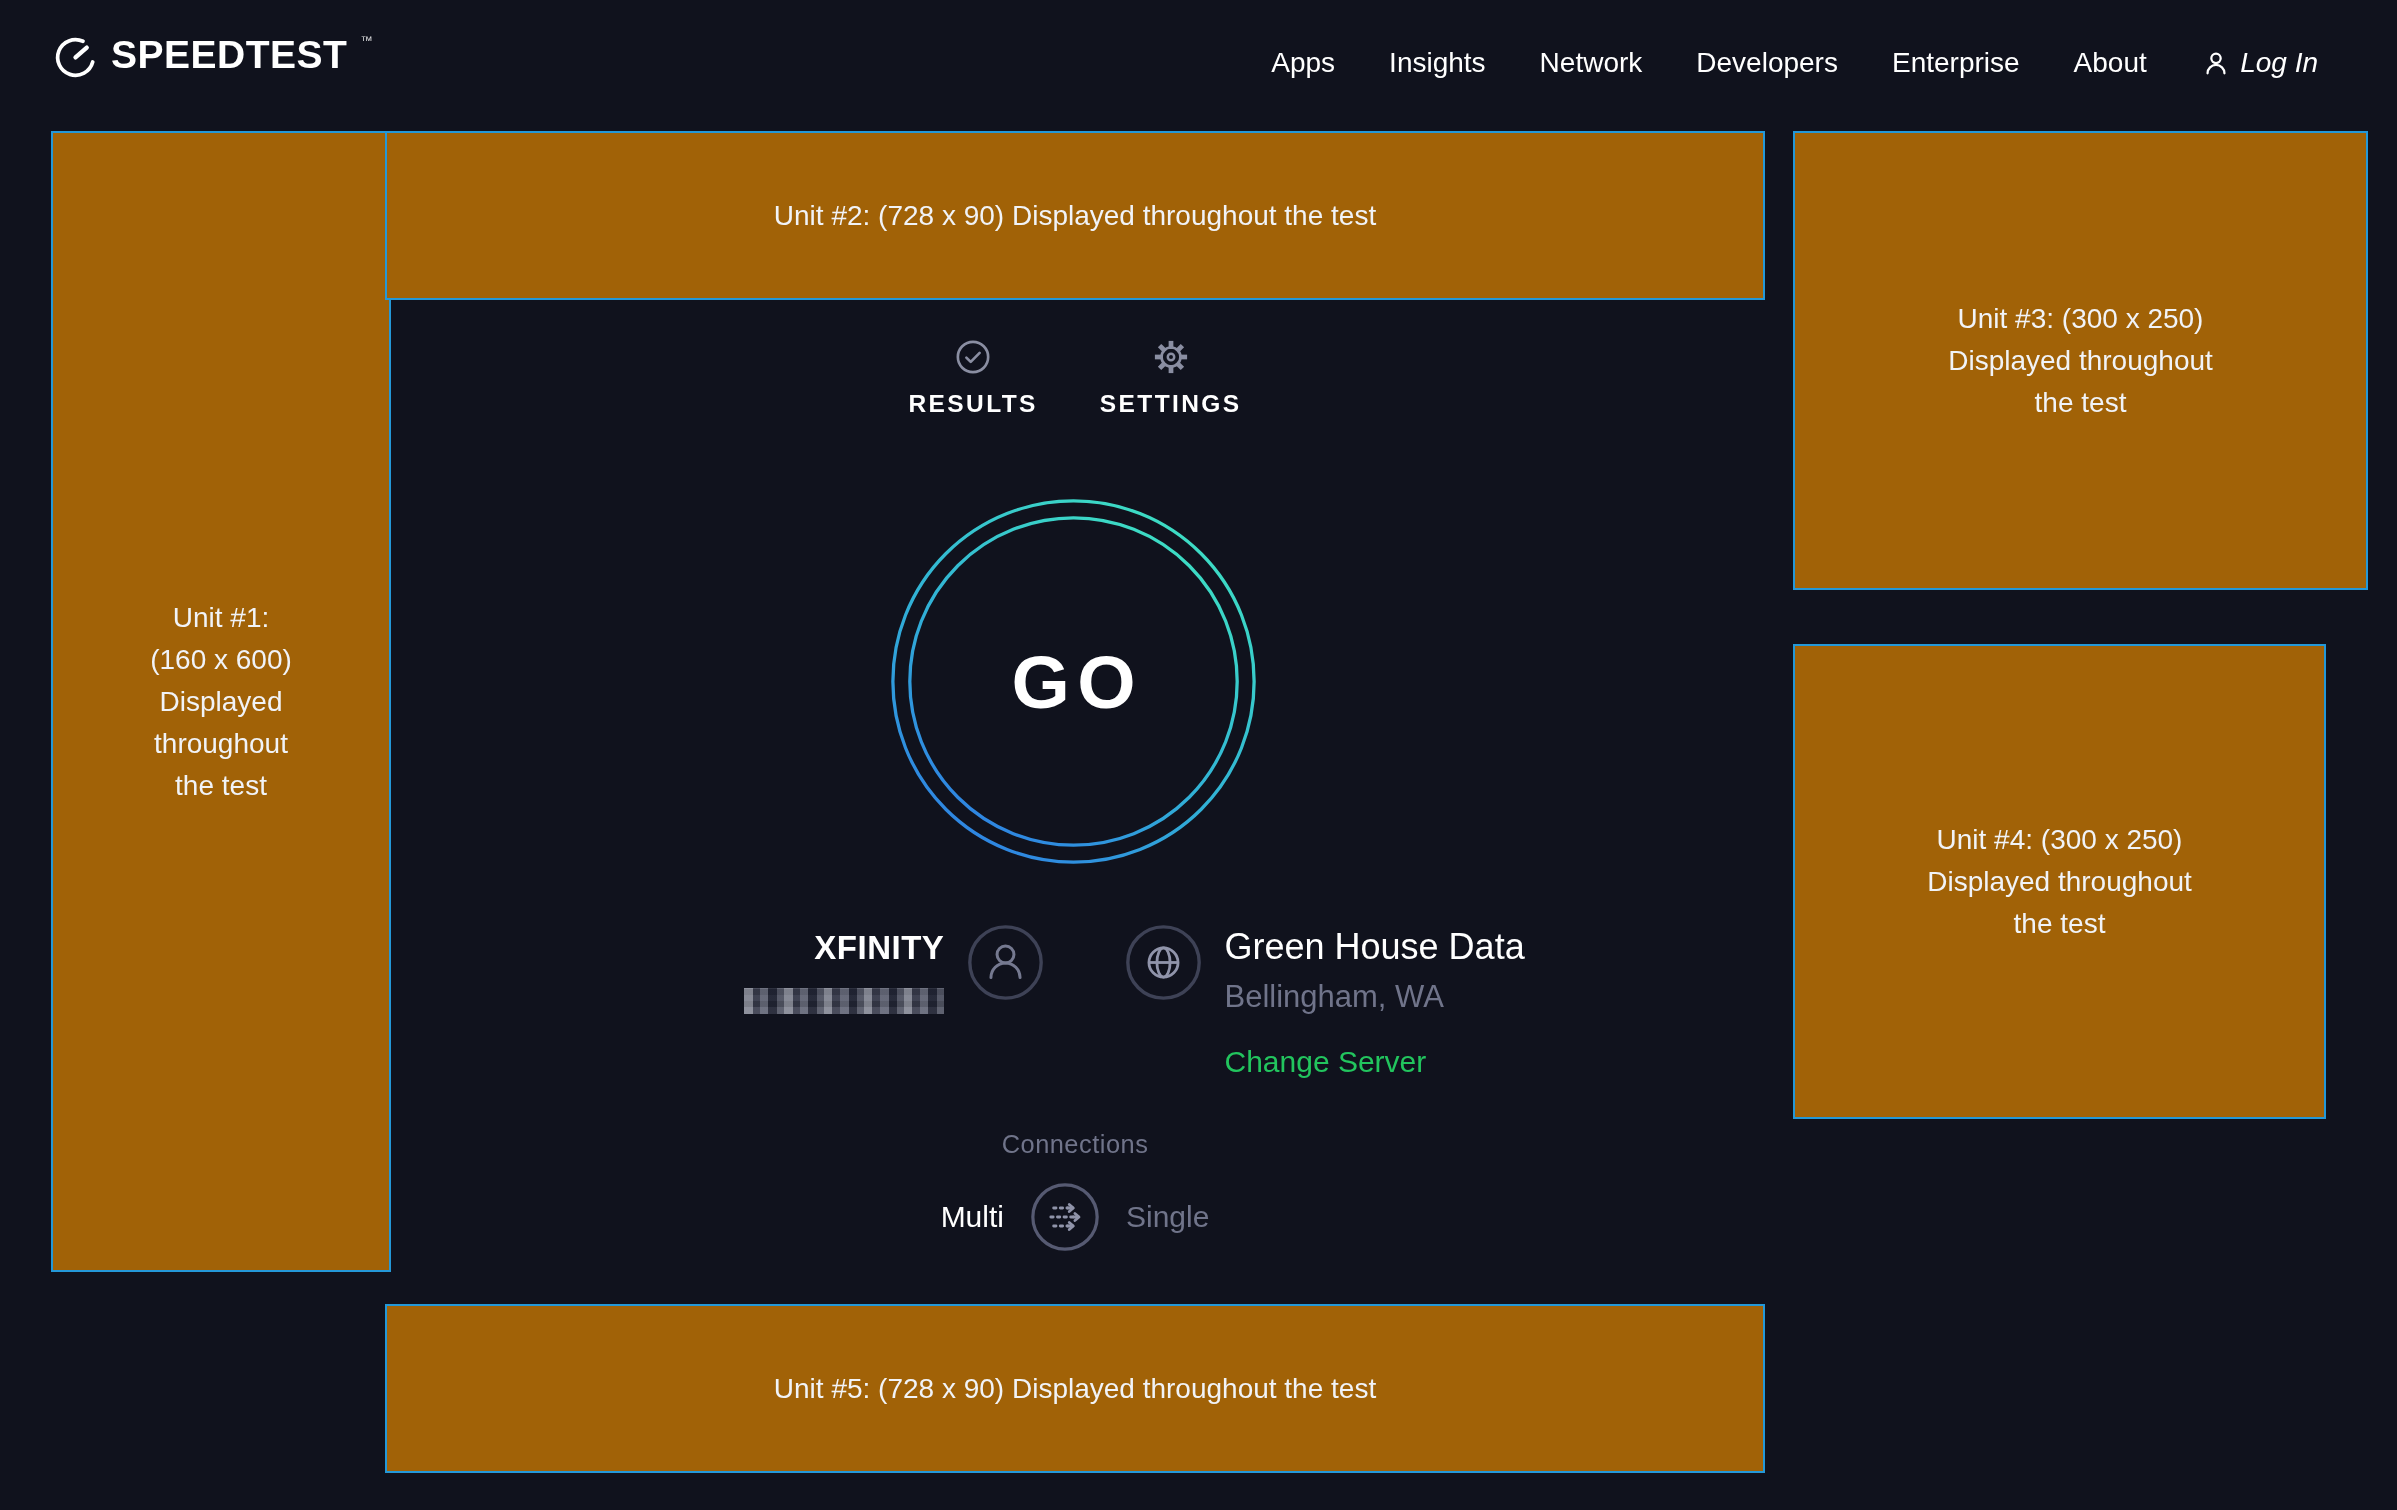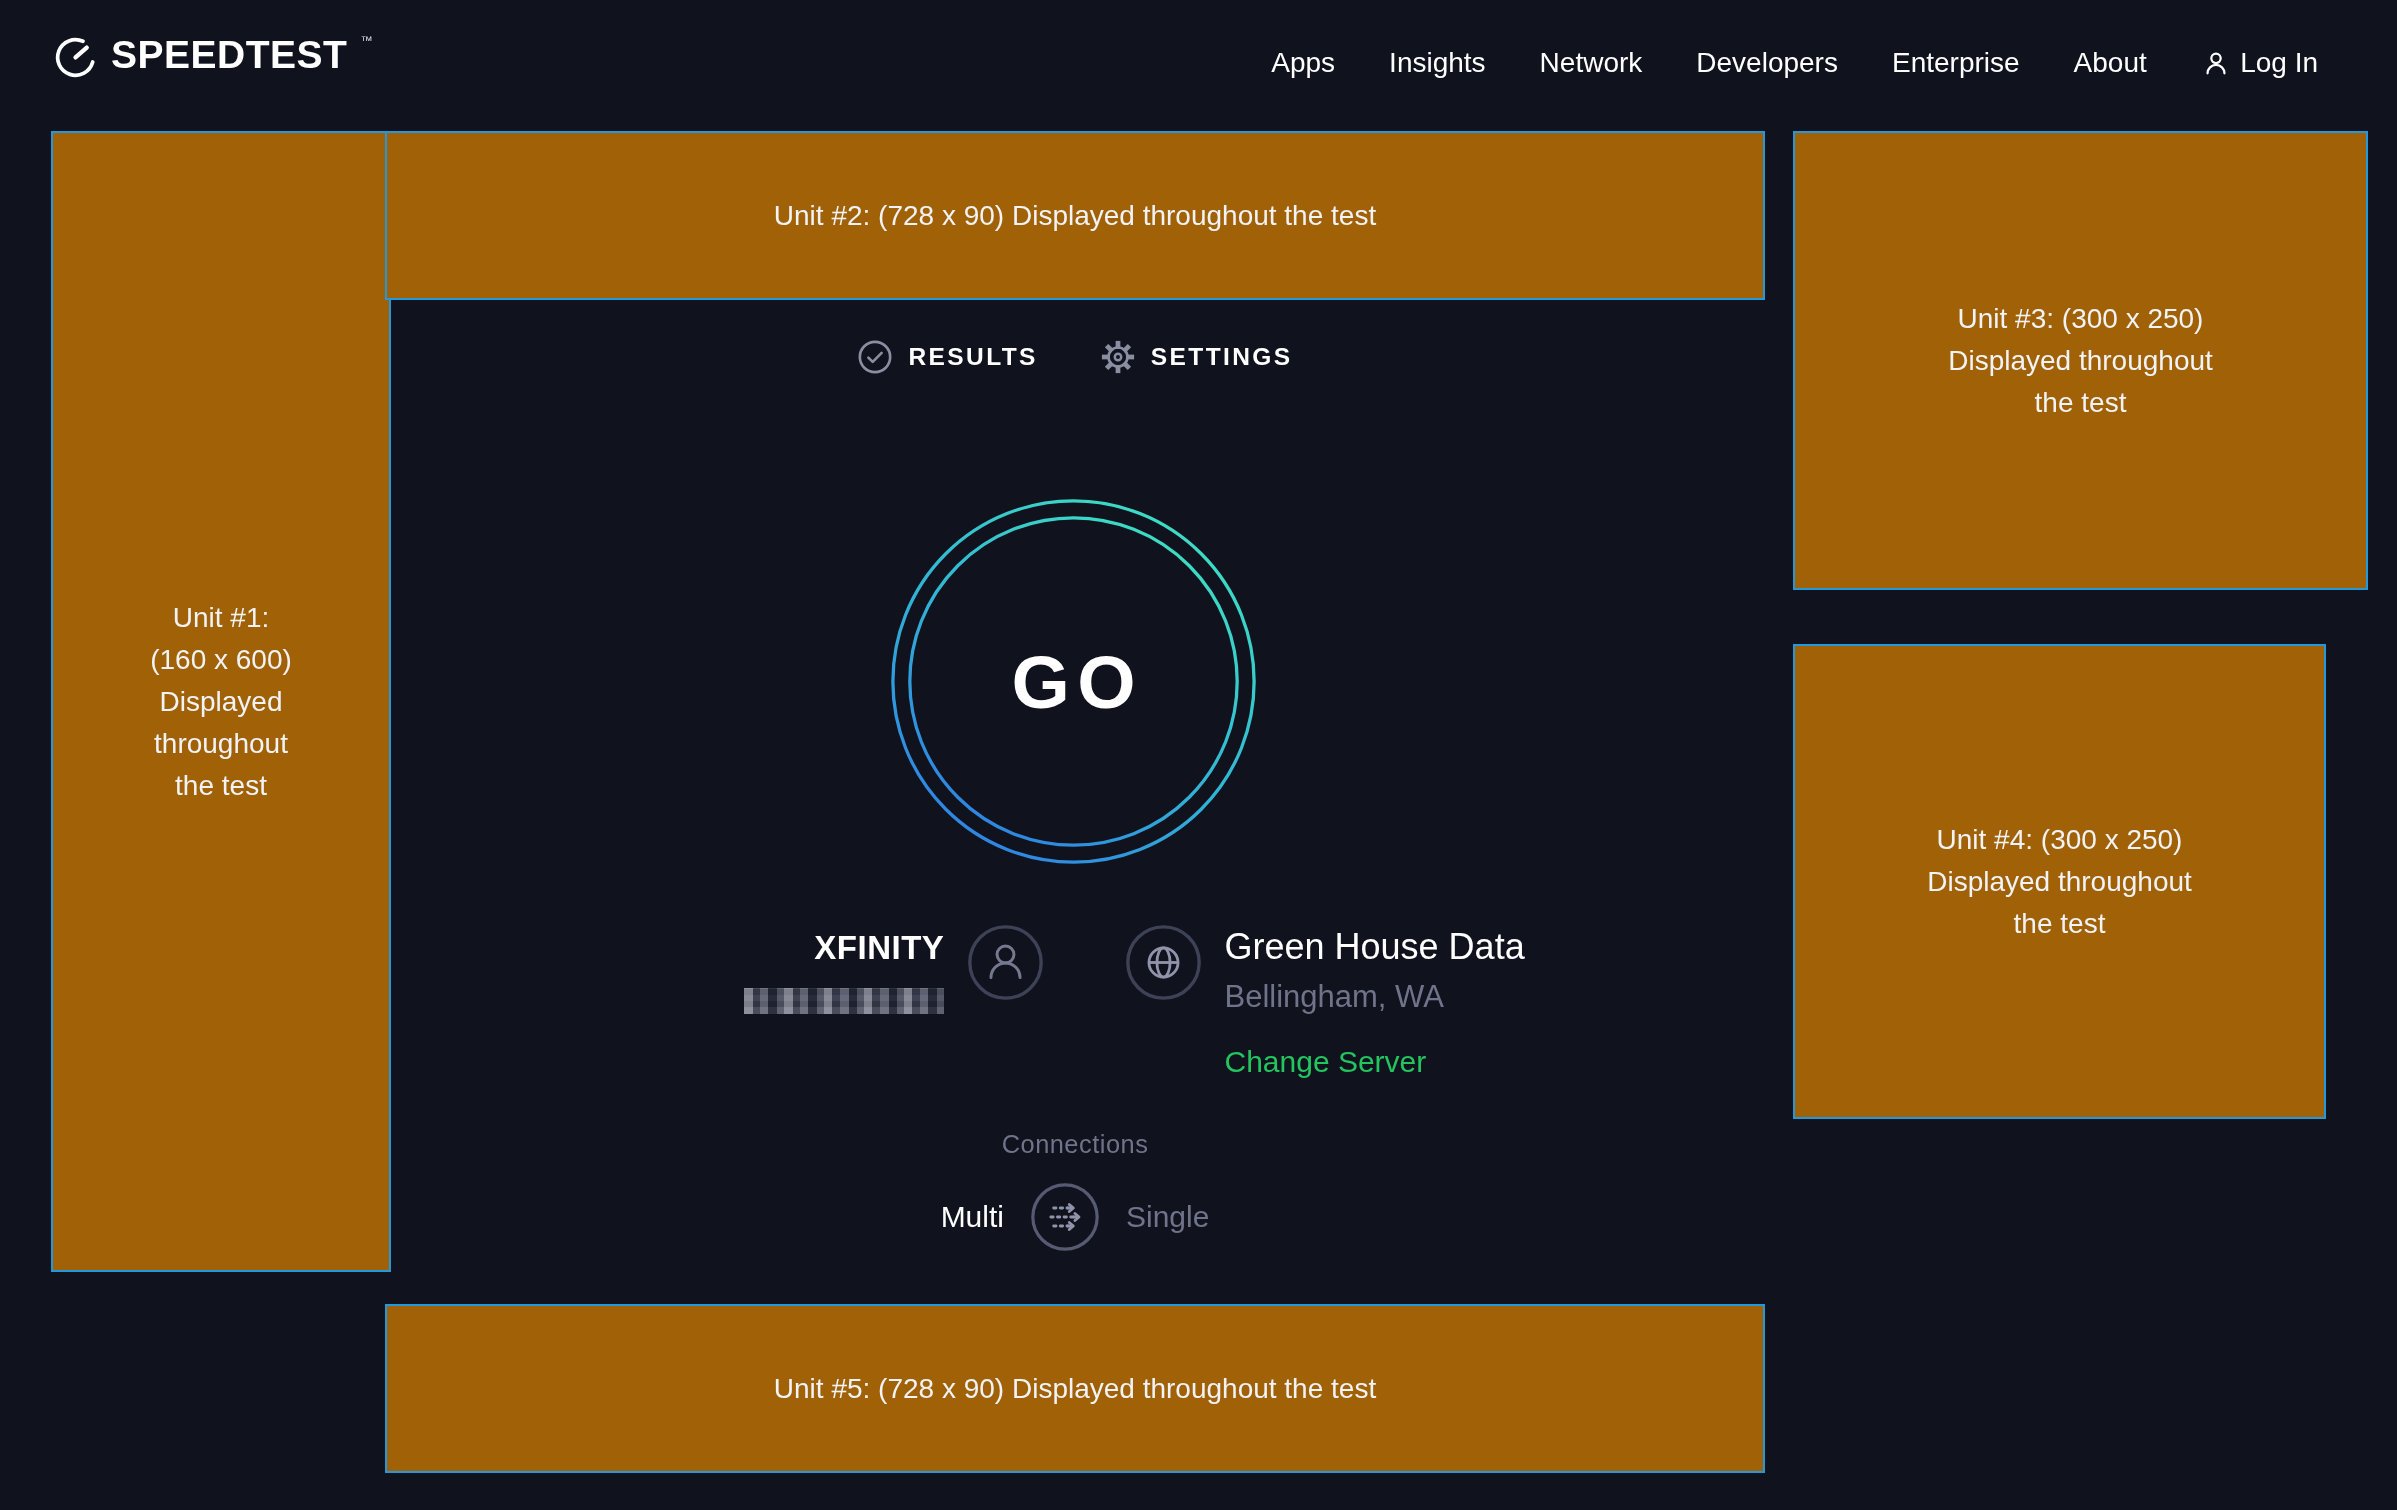--- a/index.html
+++ b/index.html
@@ -15,21 +15,21 @@
     position:absolute; top:0; left:0; width:2397px; height:111px;
     display:flex; align-items:center; justify-content:space-between;
     padding:0 79px 0 53px;
   }
   .logo { display:flex; align-items:flex-start; gap:13px; cursor:pointer; }
   .logo svg { display:block; margin-top:1.9px; }
   .logo-text { font-size:39px; font-weight:700; letter-spacing:0.5px; line-height:45px; }
   .logo-tm { font-size:12.2px; vertical-align:top; line-height:19px; opacity:.85; }
   .nav { display:flex; align-items:center; gap:54px;margin-top:14px; }
   .nav-link { font-size:28px; color:#ffffff; text-decoration:none; cursor:pointer; }
-  .login { display:flex; align-items:center; gap:9.4px; cursor:pointer; }
+  .login { display:flex; align-items:center; gap:9.4px; cursor:pointer;font-style:italic; }
   .login svg { display:block; }
 
   
   .ad {
     position:absolute; background:#a16207; border:2.8px solid #2498d8;
     display:flex; align-items:center; justify-content:center;
     text-align:center; color:#f1f3f7; font-size:28px; line-height:1.5;
   }
   .ad-1 { left:51px;   top:131px;  width:340px;  height:1141px; }
   .ad-2 { left:385px;  top:131px;  width:1380px; height:169px; }
@@ -37,21 +37,21 @@
   .ad-4 { left:1793px; top:644px;  width:533px;  height:475px; }
   .ad-5 { left:385px;  top:1304px; width:1380px; height:169px; }
   .ad-1 .ad-label { max-width:151px; }
   .ad-3 .ad-label, .ad-4 .ad-label { max-width:301px; }
 
   
   .tabs {
     position:absolute; top:339px; left:385px; width:1380px;
     display:flex; justify-content:center; gap:62px;
   }
-  .tab { display:flex; align-items:center; gap:15px; cursor:pointer; }
+  .tab { display:flex; align-items:center; gap:15px; cursor:pointer;flex-direction:column; }
   .tab-label { font-size:24.5px; font-weight:700; letter-spacing:2.4px; color:#ffffff; }
   .tab svg { display:block; }
 
   
   .go-btn {
     position:absolute; left:891px; top:499px; width:365px; height:365px;
     cursor:pointer;
   }
   .go-btn svg { position:absolute; left:0; top:0; }
   .go-label {

